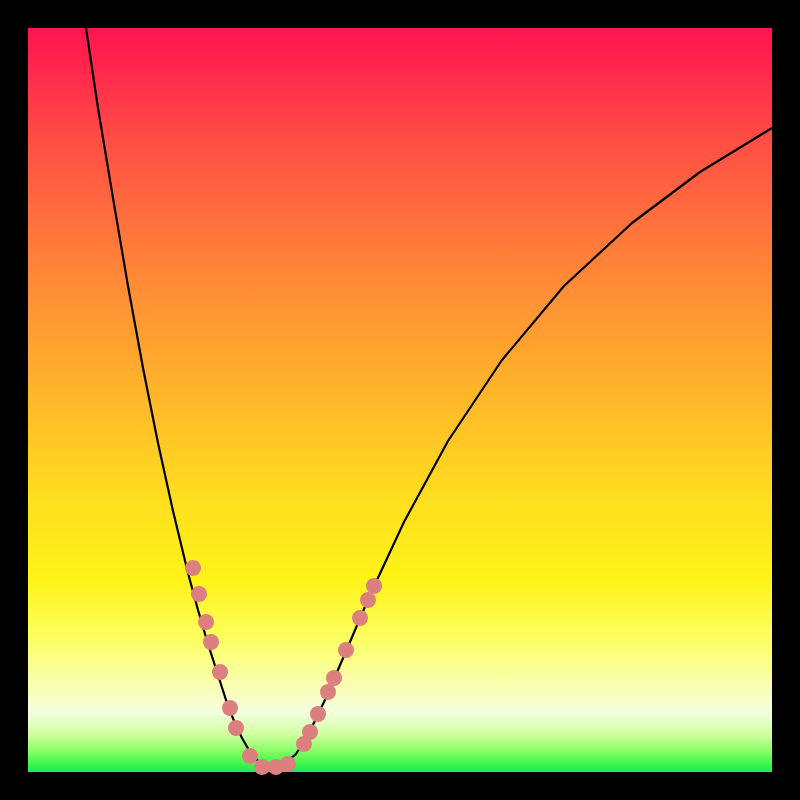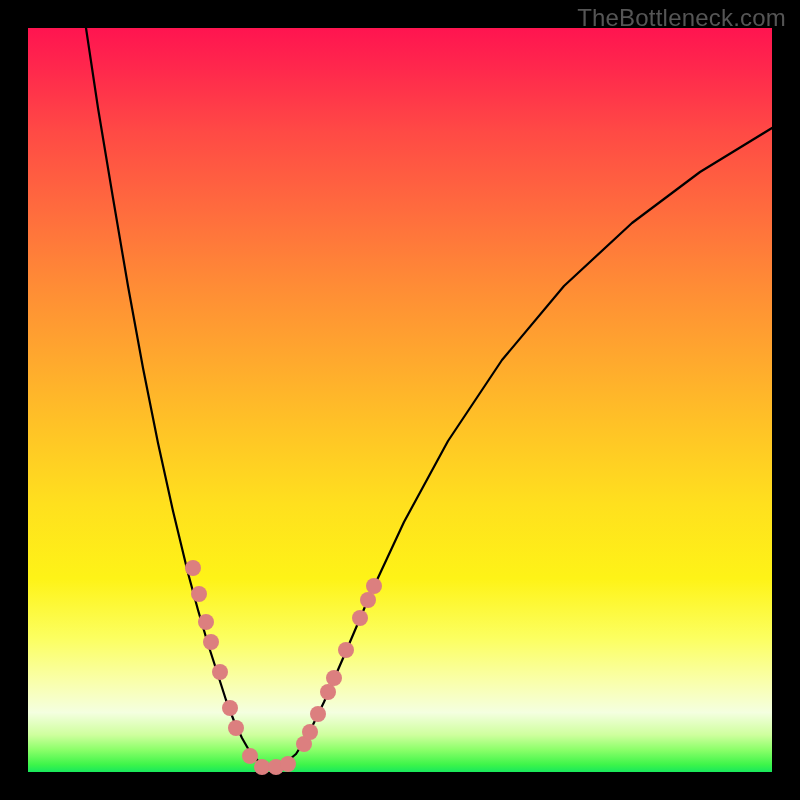--- a/index.html
+++ b/index.html
@@ -71,21 +71,20 @@
   .dot {
     fill: #dc7f7f;
     stroke: none;
   }
 </style>
 </head>
 <body>
 
 <div class="frame">
 
-  <div class="watermark">TheBottleneck.com</div>
 
   <div class="plot-area">
     <svg class="curve" viewBox="0 0 744 744">
       <path id="curve-path" class="curve-path" d="M58.0 0.0 L70.0 80.0 L85.0 170.0 L100.0 258.0 L115.0 340.0 L130.0 415.0 L145.0 483.0 L160.0 545.0 L170.0 582.0 L180.0 616.0 L190.0 647.0 L198.0 672.0 L206.0 693.0 L214.0 710.0 L222.0 724.0 L222.0 724.0 L232.0 735.0 L244.0 740.0 L256.0 736.0 L268.0 726.0 L268.0 726.0 L280.0 707.0 L296.0 674.0 L316.0 628.0 L342.0 567.0 L376.0 494.0 L420.0 413.0 L474.0 332.0 L536.0 258.0 L604.0 195.0 L672.0 144.0 L744.0 100.0"></path>
       <g id="dots-group">
           <circle cx="165" cy="540" r="8" class="dot"></circle>
           <circle cx="171" cy="566" r="8" class="dot"></circle>
           <circle cx="178" cy="594" r="8" class="dot"></circle>
           <circle cx="183" cy="614" r="8" class="dot"></circle>
           <circle cx="192" cy="644" r="8" class="dot"></circle>

